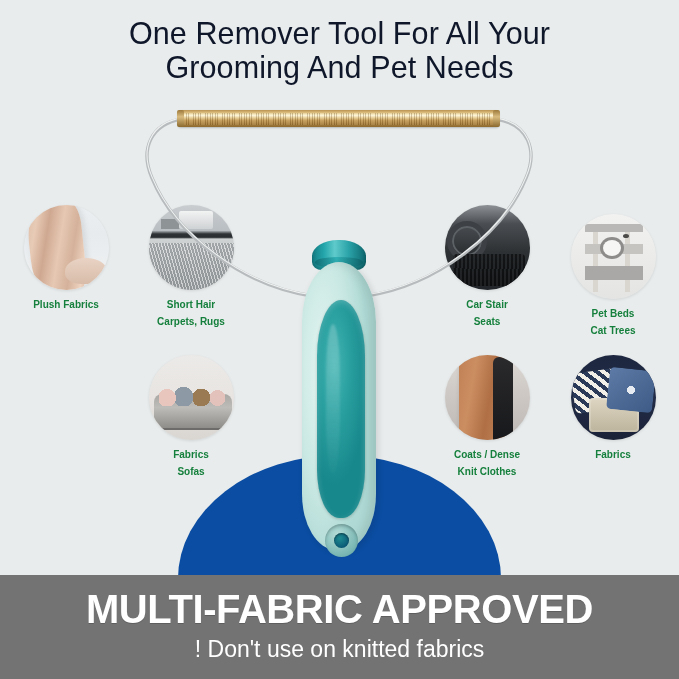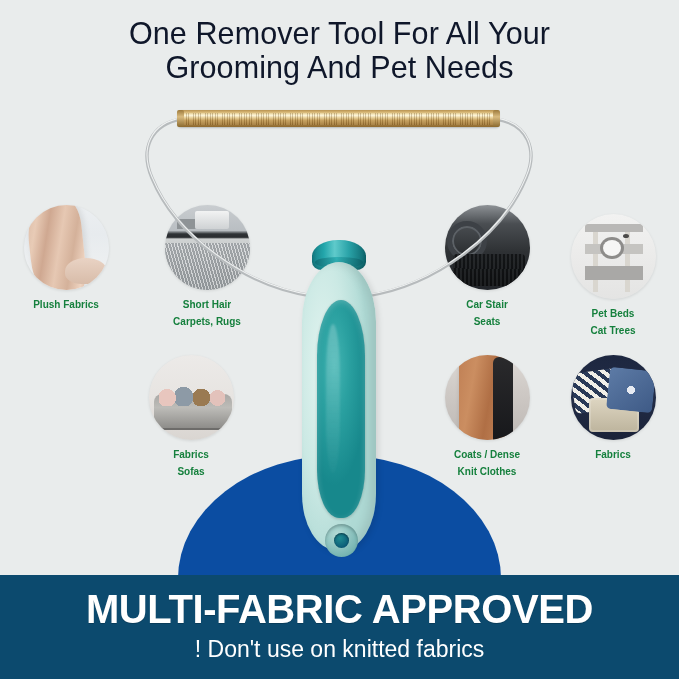--- a/index.html
+++ b/index.html
@@ -17,21 +17,21 @@
     position:absolute;left:0;top:16px;width:679px;
     text-align:center;
     font-size:30.5px;line-height:34px;
     color:#0f172a;letter-spacing:.1px;
     white-space:pre-line;
   }
 
   
   .banner{
     position:absolute;left:0;top:575px;width:679px;height:104px;
-    background:#0c4a6e;
+    background:#737373;
     z-index:6;
     text-decoration:underline;
   }
   .banner-title{
     position:absolute;left:0;top:12px;width:679px;text-align:center;
     font-size:40px;line-height:44px;font-weight:bold;color:#ffffff;
     letter-spacing:-0.4px;
     text-shadow:0 1px 0 rgba(0,0,0,.18);
   }
   .banner-sub{
@@ -320,21 +320,21 @@
     </div>
   </div>
 
   <div class="feature" style="left:1px;top:205px;">
     <div class="thumb">
       <div class="art art-plush"></div>
     </div>
     <div class="flabel">Plush Fabrics</div>
   </div>
 
-  <div class="feature" style="left:142px;top:205px;">
+  <div class="feature" style="left:126px;top:205px;">
     <div class="thumb">
       <div class="art art-carpet"></div>
     </div>
     <div class="flabel">Short Hair
 Carpets, Rugs</div>
   </div>
 
 
   <div class="feature" style="left:126px;top:355px;">
     <div class="thumb">

